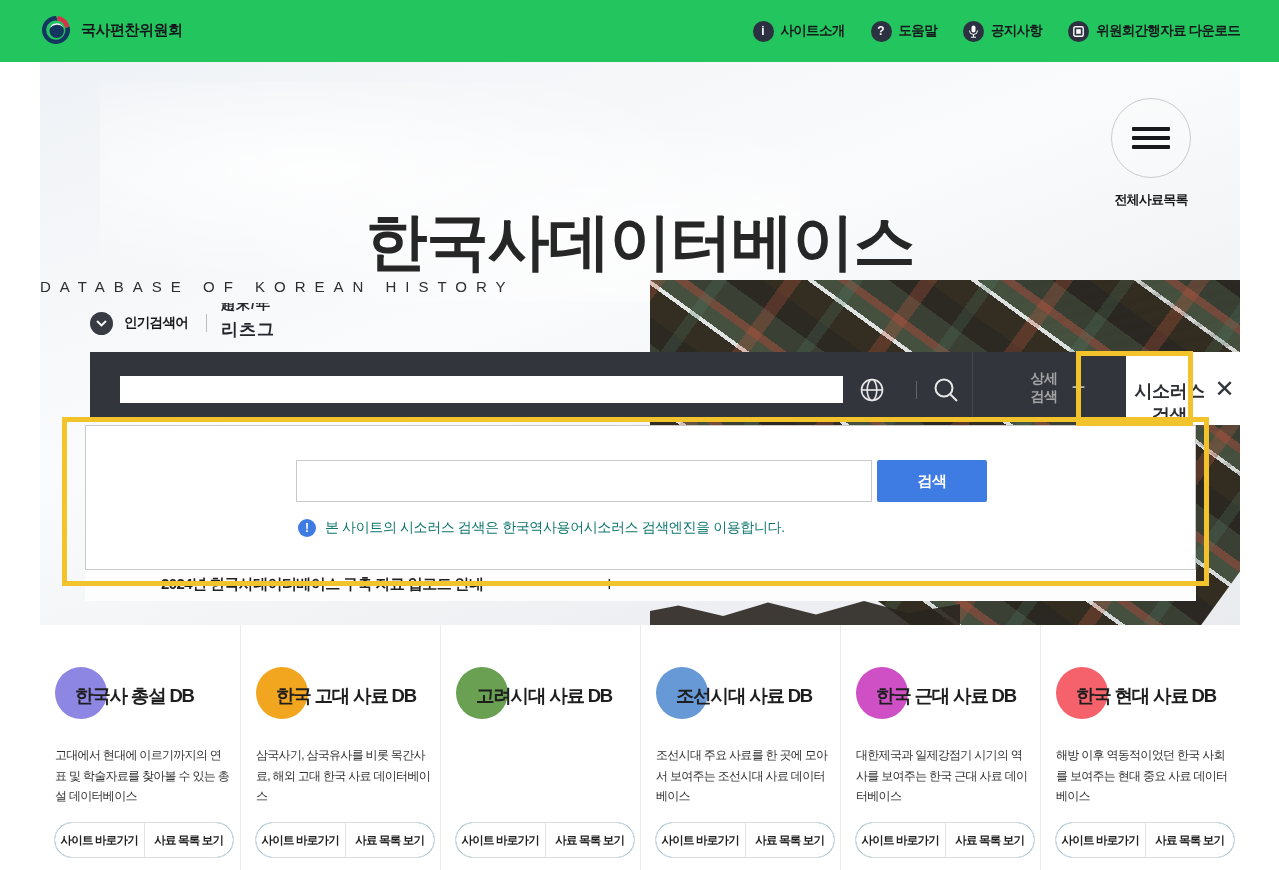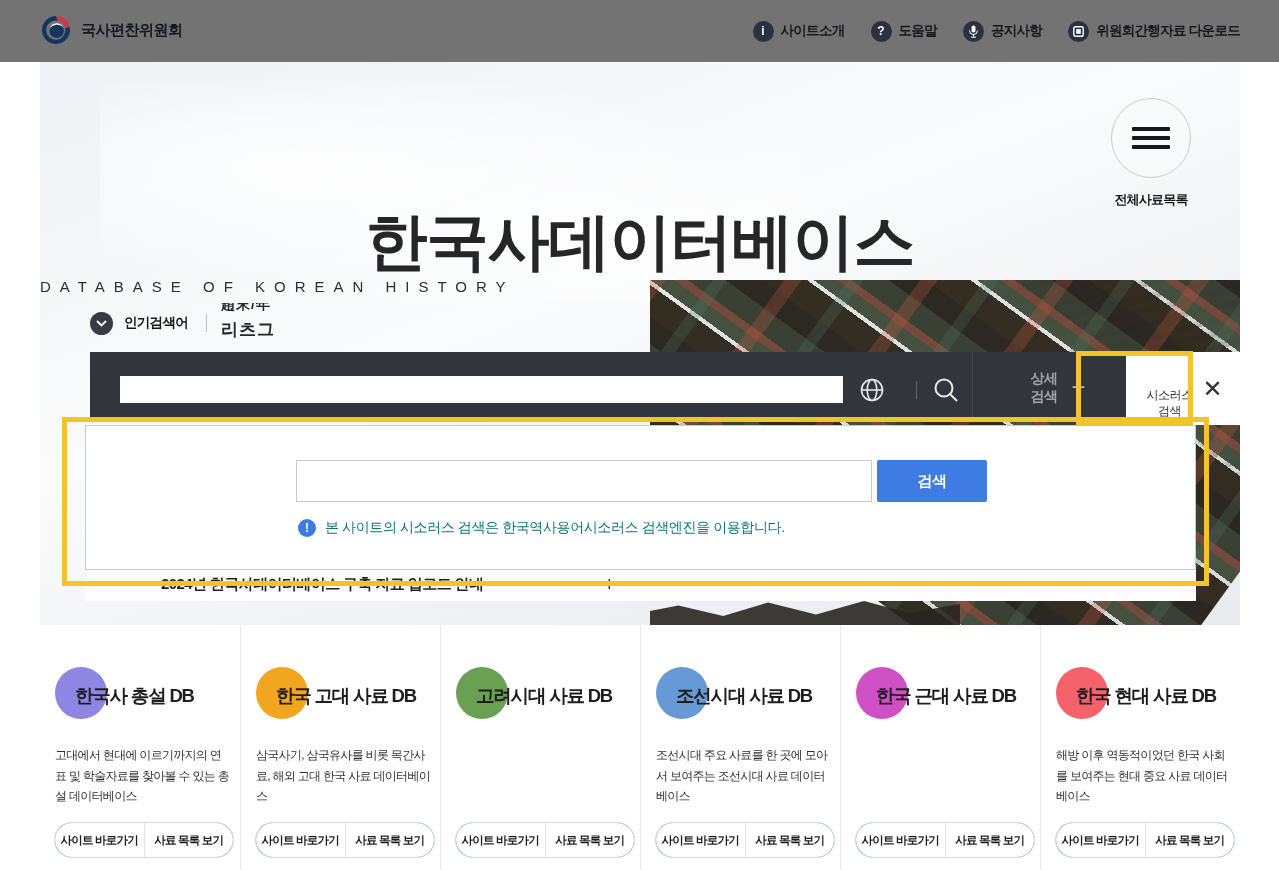--- a/index.html
+++ b/index.html
@@ -1,20 +1,20 @@
 <!DOCTYPE html>
 <html><head>
 <meta charset="utf-8">
 <style>
   * { margin:0; padding:0; box-sizing:border-box; }
   html,body { width:1279px; height:870px; overflow:hidden; background:#fff;
     font-family:"Liberation Sans", sans-serif; color:#1b1b1b; }
 
   
-  #top-header { position:relative; width:1279px; height:62px; background:#737373; }
+  #top-header { position:relative; width:1279px; height:62px; background:#22c55e; }
   #logo { position:absolute; left:40px; top:14px; display:flex; align-items:center; gap:9px; cursor:pointer; }
   #logo-mark { width:32px; height:32px; }
   #logo-text { font-size:15px; font-weight:bold; color:#14161c; letter-spacing:-0.5px; }
   #top-nav { position:absolute; right:39px; top:0; height:62px; display:flex; align-items:center; gap:26px; }
   .nav-item { display:flex; align-items:center; gap:7px; cursor:pointer; }
   .nav-ico { width:21px; height:21px; border-radius:50%; background:#2b3140; color:#fff;
     display:flex; align-items:center; justify-content:center; font-size:12px; font-weight:bold; }
   .nav-lbl { font-size:13.5px; font-weight:bold; color:#17181c; letter-spacing:-0.7px; }
 
   
@@ -73,21 +73,21 @@
   #globe-btn { position:absolute; left:766px; top:22px; width:32px; height:32px; cursor:pointer; }
   #gm-divider { position:absolute; left:826px; top:29px; width:1px; height:18px; background:#62646c; }
   #magnifier-btn { position:absolute; left:840px; top:22px; width:32px; height:32px; cursor:pointer; }
   #section-divider { position:absolute; left:882px; top:0; width:1px; height:70px; background:#46484f; }
   #detail-search { position:absolute; left:900px; top:0; width:136px; height:70px; display:flex;
     align-items:center; justify-content:center; gap:14px; cursor:pointer; }
   #detail-search-label { font-size:14px; font-weight:bold; color:#a3a3a3; white-space:pre-line; text-align:center; line-height:1.3; letter-spacing:-0.5px; }
   .plus-glyph { font-size:24px; color:#b9bbc0; font-weight:300; line-height:1; }
   #thesaurus-toggle { position:absolute; left:1036px; top:0; width:117px; height:73px; background:#fff;
     display:flex; align-items:center; justify-content:center; gap:10px; cursor:pointer; }
-  #thesaurus-toggle-label { font-size:12px; font-weight:normal; color:#2c2e33; white-space:pre-line; text-align:center; line-height:1.3; letter-spacing:-0.5px;margin-top:30px; }
+  #thesaurus-toggle-label { font-size:18px; font-weight:bold; color:#2c2e33; white-space:pre-line; text-align:center; line-height:1.3; letter-spacing:-0.5px;margin-top:30px; }
   .x-glyph { font-size:24px; color:#33353d; font-weight:300; line-height:1; }
 
   
   #notice-row { position:absolute; left:45px; top:505px; width:1111px; height:34px; background:#fdfdfd;
     z-index:2; display:flex; align-items:center; }
   #notice-dash { margin-left:30px; font-size:16px; color:#2a2a2a; }
   #notice-text { margin-left:30px; font-size:15px; font-weight:bold; color:#222; letter-spacing:-0.6px; }
   #notice-plus { margin-left:120px; font-size:20px; color:#2a2a2a; cursor:pointer; }
 
   #thesaurus-popup { position:absolute; left:45px; top:363px; width:1111px; height:145px; background:#fff;
@@ -286,20 +286,21 @@
     <div class="card-desc">조선시대 주요 사료를 한 곳에 모아서 보여주는 조선시대 사료 데이터베이스</div>
     <div class="card-btns">
       <div class="card-btn">사이트 바로가기</div>
       <div class="card-btn">사료 목록 보기</div>
     </div>
   </div>
 
   <div class="card">
     <div class="card-circle" style="background: rgb(207, 79, 196);"></div>
     <div class="card-title">한국 근대 사료 DB</div>
+    <div class="card-desc">대한제국과 일제강점기 시기의 역사를 보여주는 한국 근대 사료 데이터베이스</div>
     <div class="card-btns">
       <div class="card-btn">사이트 바로가기</div>
       <div class="card-btn">사료 목록 보기</div>
     </div>
   </div>
 
   <div class="card">
     <div class="card-circle" style="background: rgb(245, 98, 108);"></div>
     <div class="card-title">한국 현대 사료 DB</div>
     <div class="card-desc">해방 이후 역동적이었던 한국 사회를 보여주는 현대 중요 사료 데이터베이스</div>

